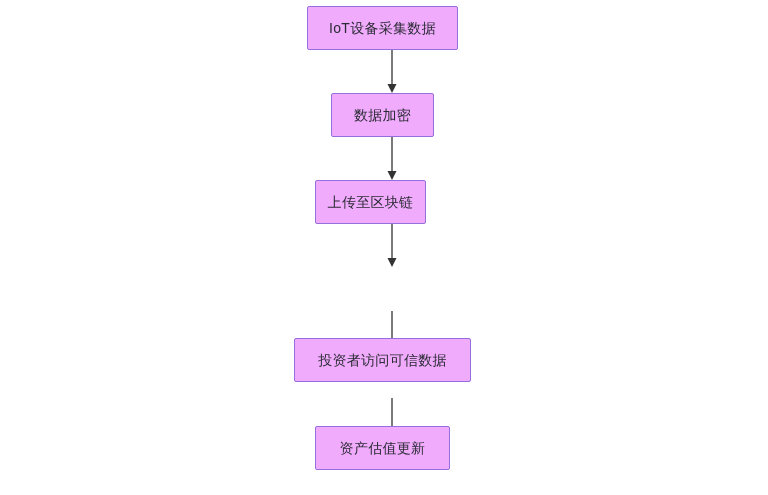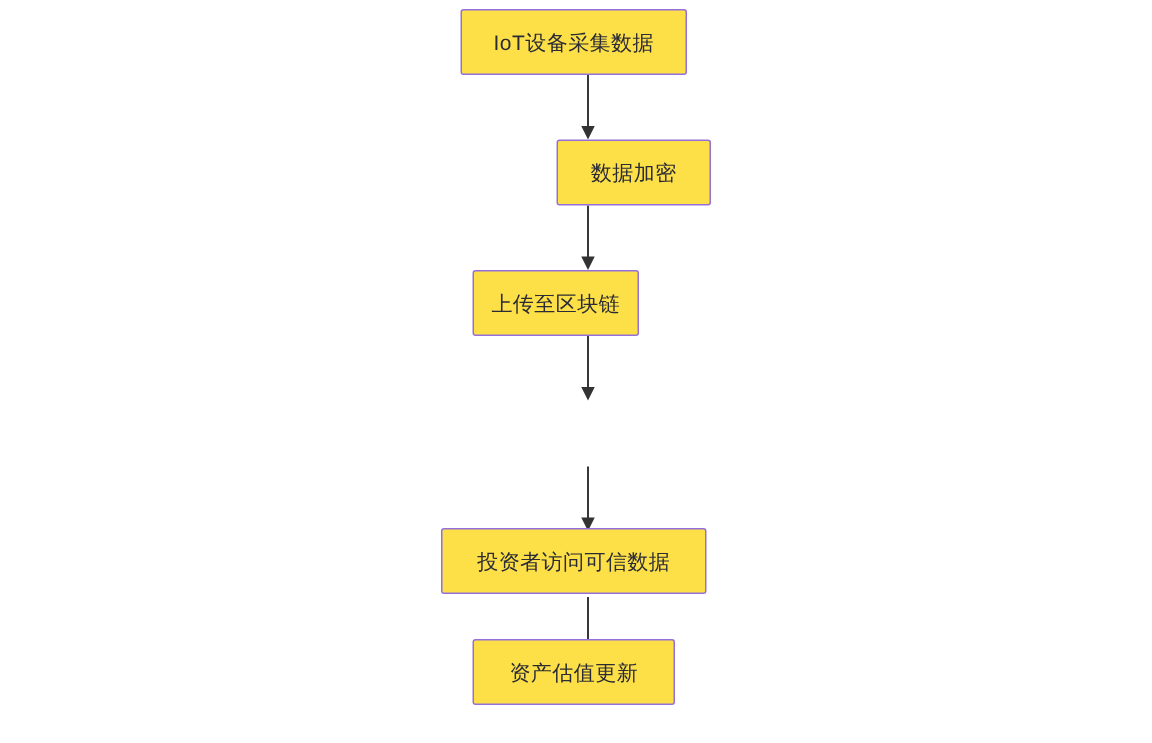--- a/index.html
+++ b/index.html
@@ -15,21 +15,21 @@
   }
   #flowchart-canvas {
     position: relative;
     width: 768px;
     height: 495px;
     background: #ffffff;
   }
   .flow-node {
     position: absolute;
     box-sizing: border-box;
-    background: #fde047;
+    background: #f0abfc;
     border: 1px solid #9370db;
     border-radius: 2px;
     display: flex;
     align-items: center;
     justify-content: center;
     color: #2b2b35;
     font-size: 14px;
     line-height: 1;
     letter-spacing: 0.3px;
     white-space: nowrap;
@@ -95,30 +95,30 @@
     <svg width="20" height="43" viewBox="-10 0 20 43">
       <line class="conn-line" x1="0" y1="0" x2="0" y2="35"></line>
       <polygon class="conn-head" points="-4.5,34 4.5,34 0,43"></polygon>
     </svg>
   </div>
 
   <div class="flow-node" style="left:307px; top:6px; width:151px; height:44px;">
     <span class="node-label">IoT设备采集数据</span>
   </div>
 
-  <div class="flow-node" style="left:331px; top:93px; width:103px; height:44px;margin-left:40px;">
+  <div class="flow-node" style="left:331px; top:93px; width:103px; height:44px;">
     <span class="node-label">数据加密</span>
   </div>
 
   <div class="flow-node" style="left:315px; top:180px; width:111px; height:44px;align-items:center;">
     <span class="node-label">上传至区块链</span>
   </div>
 
 
-  <div class="flow-node" style="left:294px; top:352px; width:177px; height:44px;">
+  <div class="flow-node" style="left:294px; top:338px; width:177px; height:44px;">
     <span class="node-label">投资者访问可信数据</span>
   </div>
 
   <div class="flow-node" style="left:315px; top:426px; width:135px; height:44px;">
     <span class="node-label">资产估值更新</span>
   </div>
 
 </div>
 
 </body></html>

